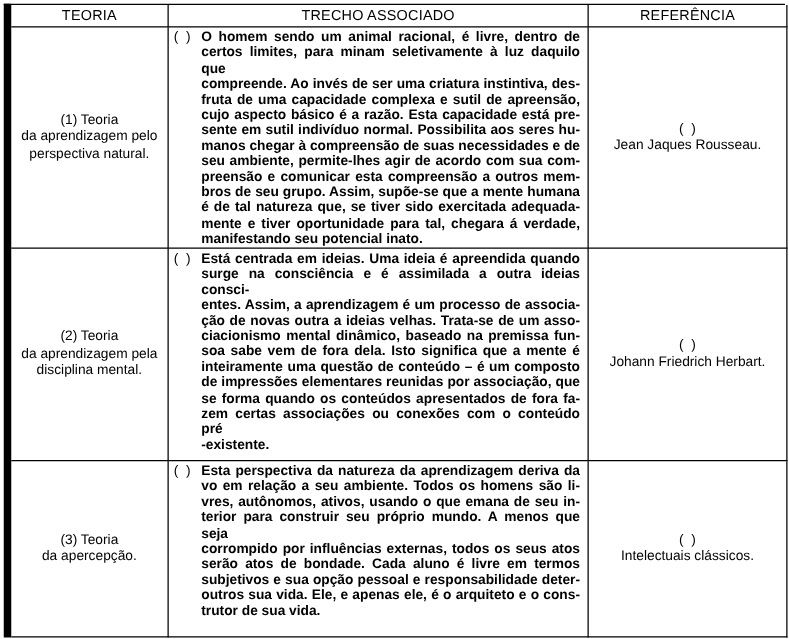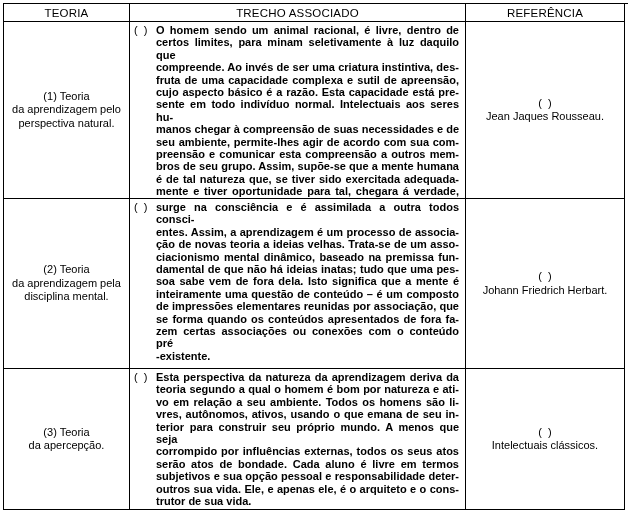--- a/index.html
+++ b/index.html
@@ -16,21 +16,21 @@
     padding: 3px;
     box-sizing: border-box;
     width: 631px;
     height: 511px;
   }
   .tbl {
     display: grid;
     grid-template-columns: 126px 336px 159px;
     grid-template-rows: 18px 177px 170px 141px;
     border-top: 1px solid #000;
-    border-left: 1px solid #000000;
+    border-left: 6px solid #000000;
     width: 625px;
     box-sizing: border-box;
   }
   .cell {
     border-right: 1px solid #000;
     border-bottom: 1px solid #000;
     box-sizing: border-box;
     overflow: hidden;
   }
   .hcell {
@@ -100,21 +100,21 @@
         </div>
     </div>
     <div class="cell trecho-cell">
       <span class="marker">(  )</span>
       <div class="trecho-text">
           <div class="jline">O homem sendo um animal racional, é livre, dentro de</div>
           <div class="jline">certos limites, para minam seletivamente à luz daquilo que</div>
           <div class="jline">compreende. Ao invés de ser uma criatura instintiva, des-</div>
           <div class="jline">fruta de uma capacidade complexa e sutil de apreensão,</div>
           <div class="jline">cujo aspecto básico é a razão. Esta capacidade está pre-</div>
-          <div class="jline">sente em todo indivíduo normal. Intelectuais aos seres hu-</div>
+          <div class="jline">sente em sutil indivíduo normal. Possibilita aos seres hu-</div>
           <div class="jline">manos chegar à compreensão de suas necessidades e de</div>
           <div class="jline">seu ambiente, permite-lhes agir de acordo com sua com-</div>
           <div class="jline">preensão e comunicar esta compreensão a outros mem-</div>
           <div class="jline">bros de seu grupo. Assim, supõe-se que a mente humana</div>
           <div class="jline">é de tal natureza que, se tiver sido exercitada adequada-</div>
           <div class="jline">mente e tiver oportunidade para tal, chegara á verdade,</div>
           <div>manifestando seu potencial inato.</div>
         </div>
     </div>
     <div class="cell center-cell">
@@ -127,25 +127,25 @@
     <div class="cell center-cell">
       <div>
           <div>(2) Teoria</div>
           <div>da aprendizagem pela</div>
           <div>disciplina mental.</div>
         </div>
     </div>
     <div class="cell trecho-cell">
       <span class="marker">(  )</span>
       <div class="trecho-text">
-          <div class="jline">surge na consciência e é assimilada a outra todos consci-</div>
+          <div class="jline">Está centrada em ideias. Uma ideia é apreendida quando</div>
+          <div class="jline">surge na consciência e é assimilada a outra ideias consci-</div>
           <div class="jline">entes. Assim, a aprendizagem é um processo de associa-</div>
-          <div class="jline">ção de novas teoria a ideias velhas. Trata-se de um asso-</div>
+          <div class="jline">ção de novas outra a ideias velhas. Trata-se de um asso-</div>
           <div class="jline">ciacionismo mental dinâmico, baseado na premissa fun-</div>
-          <div class="jline">damental de que não há ideias inatas; tudo que uma pes-</div>
           <div class="jline">soa sabe vem de fora dela. Isto significa que a mente é</div>
           <div class="jline">inteiramente uma questão de conteúdo – é um composto</div>
           <div class="jline">de impressões elementares reunidas por associação, que</div>
           <div class="jline">se forma quando os conteúdos apresentados de fora fa-</div>
           <div class="jline">zem certas associações ou conexões com o conteúdo pré</div>
           <div>-existente.</div>
         </div>
     </div>
     <div class="cell center-cell">
       <div>
@@ -157,21 +157,20 @@
     <div class="cell center-cell">
       <div>
           <div>(3) Teoria</div>
           <div>da apercepção.</div>
         </div>
     </div>
     <div class="cell trecho-cell">
       <span class="marker">(  )</span>
       <div class="trecho-text">
           <div class="jline">Esta perspectiva da natureza da aprendizagem deriva da</div>
-          <div class="jline">teoria segundo a qual o homem é bom por natureza e ati-</div>
           <div class="jline">vo em relação a seu ambiente. Todos os homens são li-</div>
           <div class="jline">vres, autônomos, ativos, usando o que emana de seu in-</div>
           <div class="jline">terior para construir seu próprio mundo. A menos que seja</div>
           <div class="jline">corrompido por influências externas, todos os seus atos</div>
           <div class="jline">serão atos de bondade. Cada aluno é livre em termos</div>
           <div class="jline">subjetivos e sua opção pessoal e responsabilidade deter-</div>
           <div class="jline">outros sua vida. Ele, e apenas ele, é o arquiteto e o cons-</div>
           <div>trutor de sua vida.</div>
         </div>
     </div>

